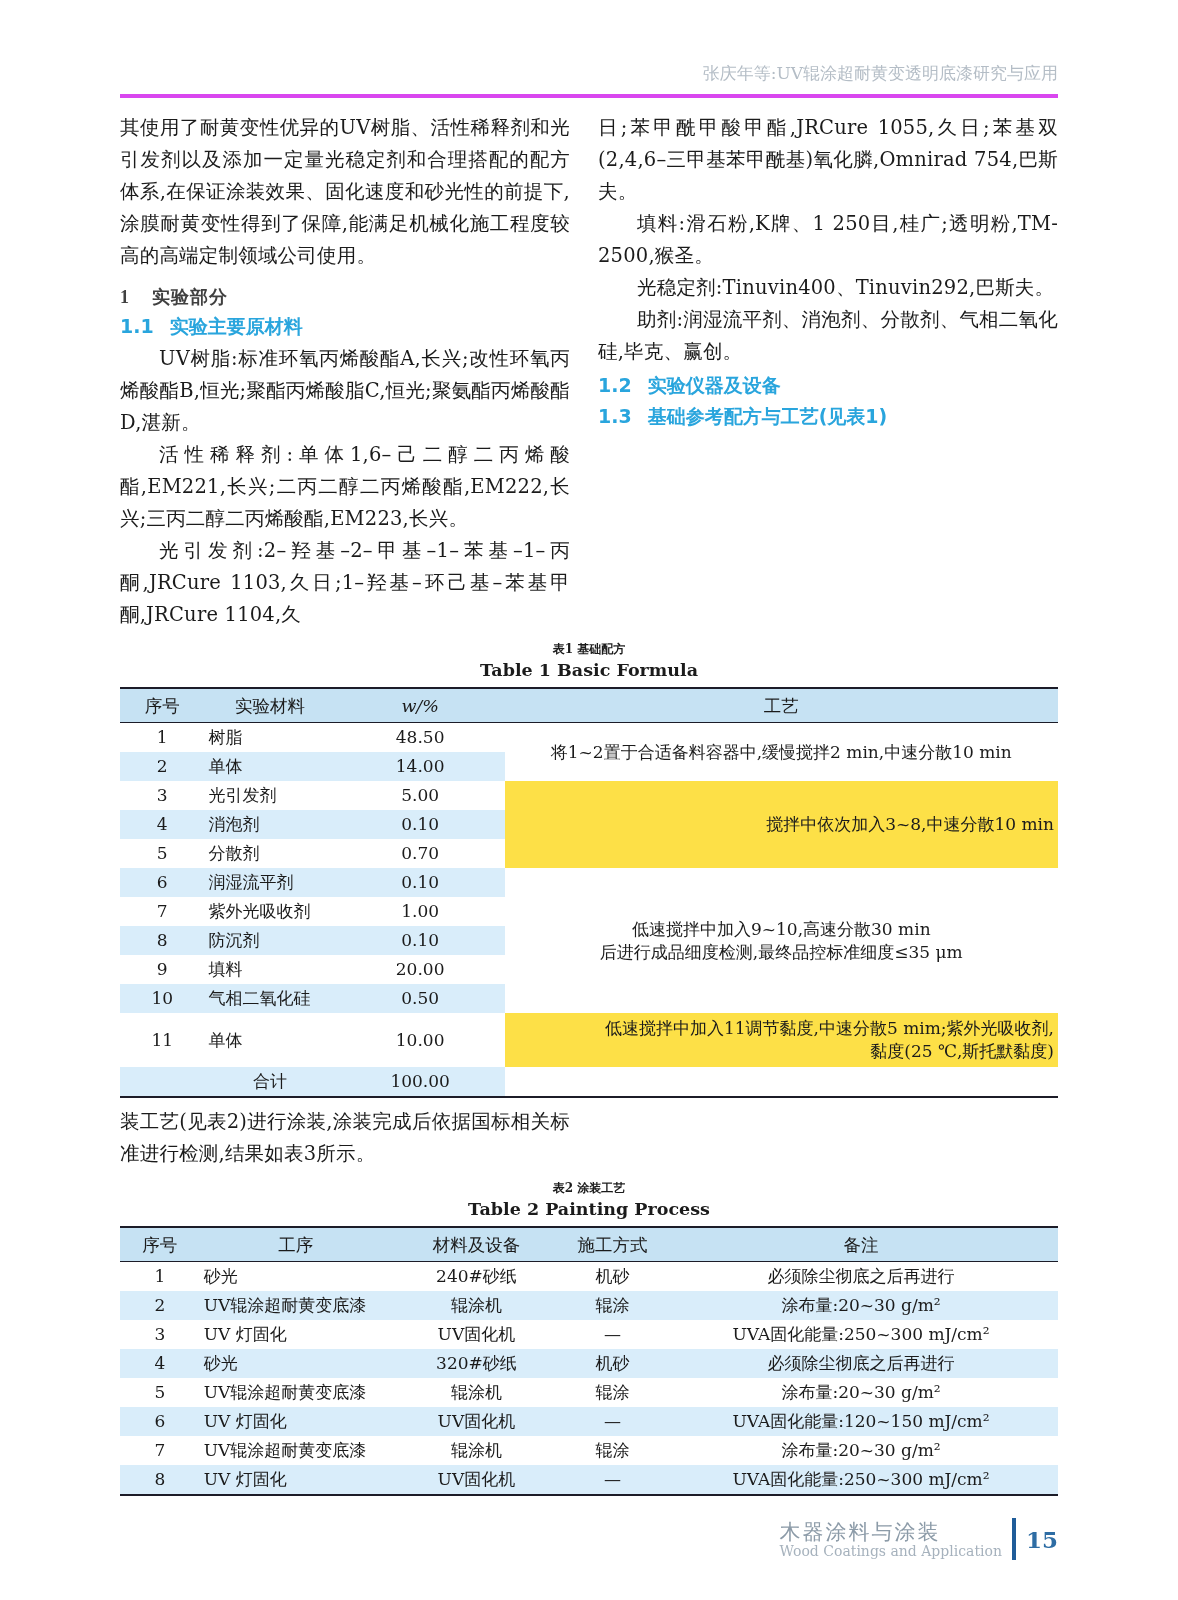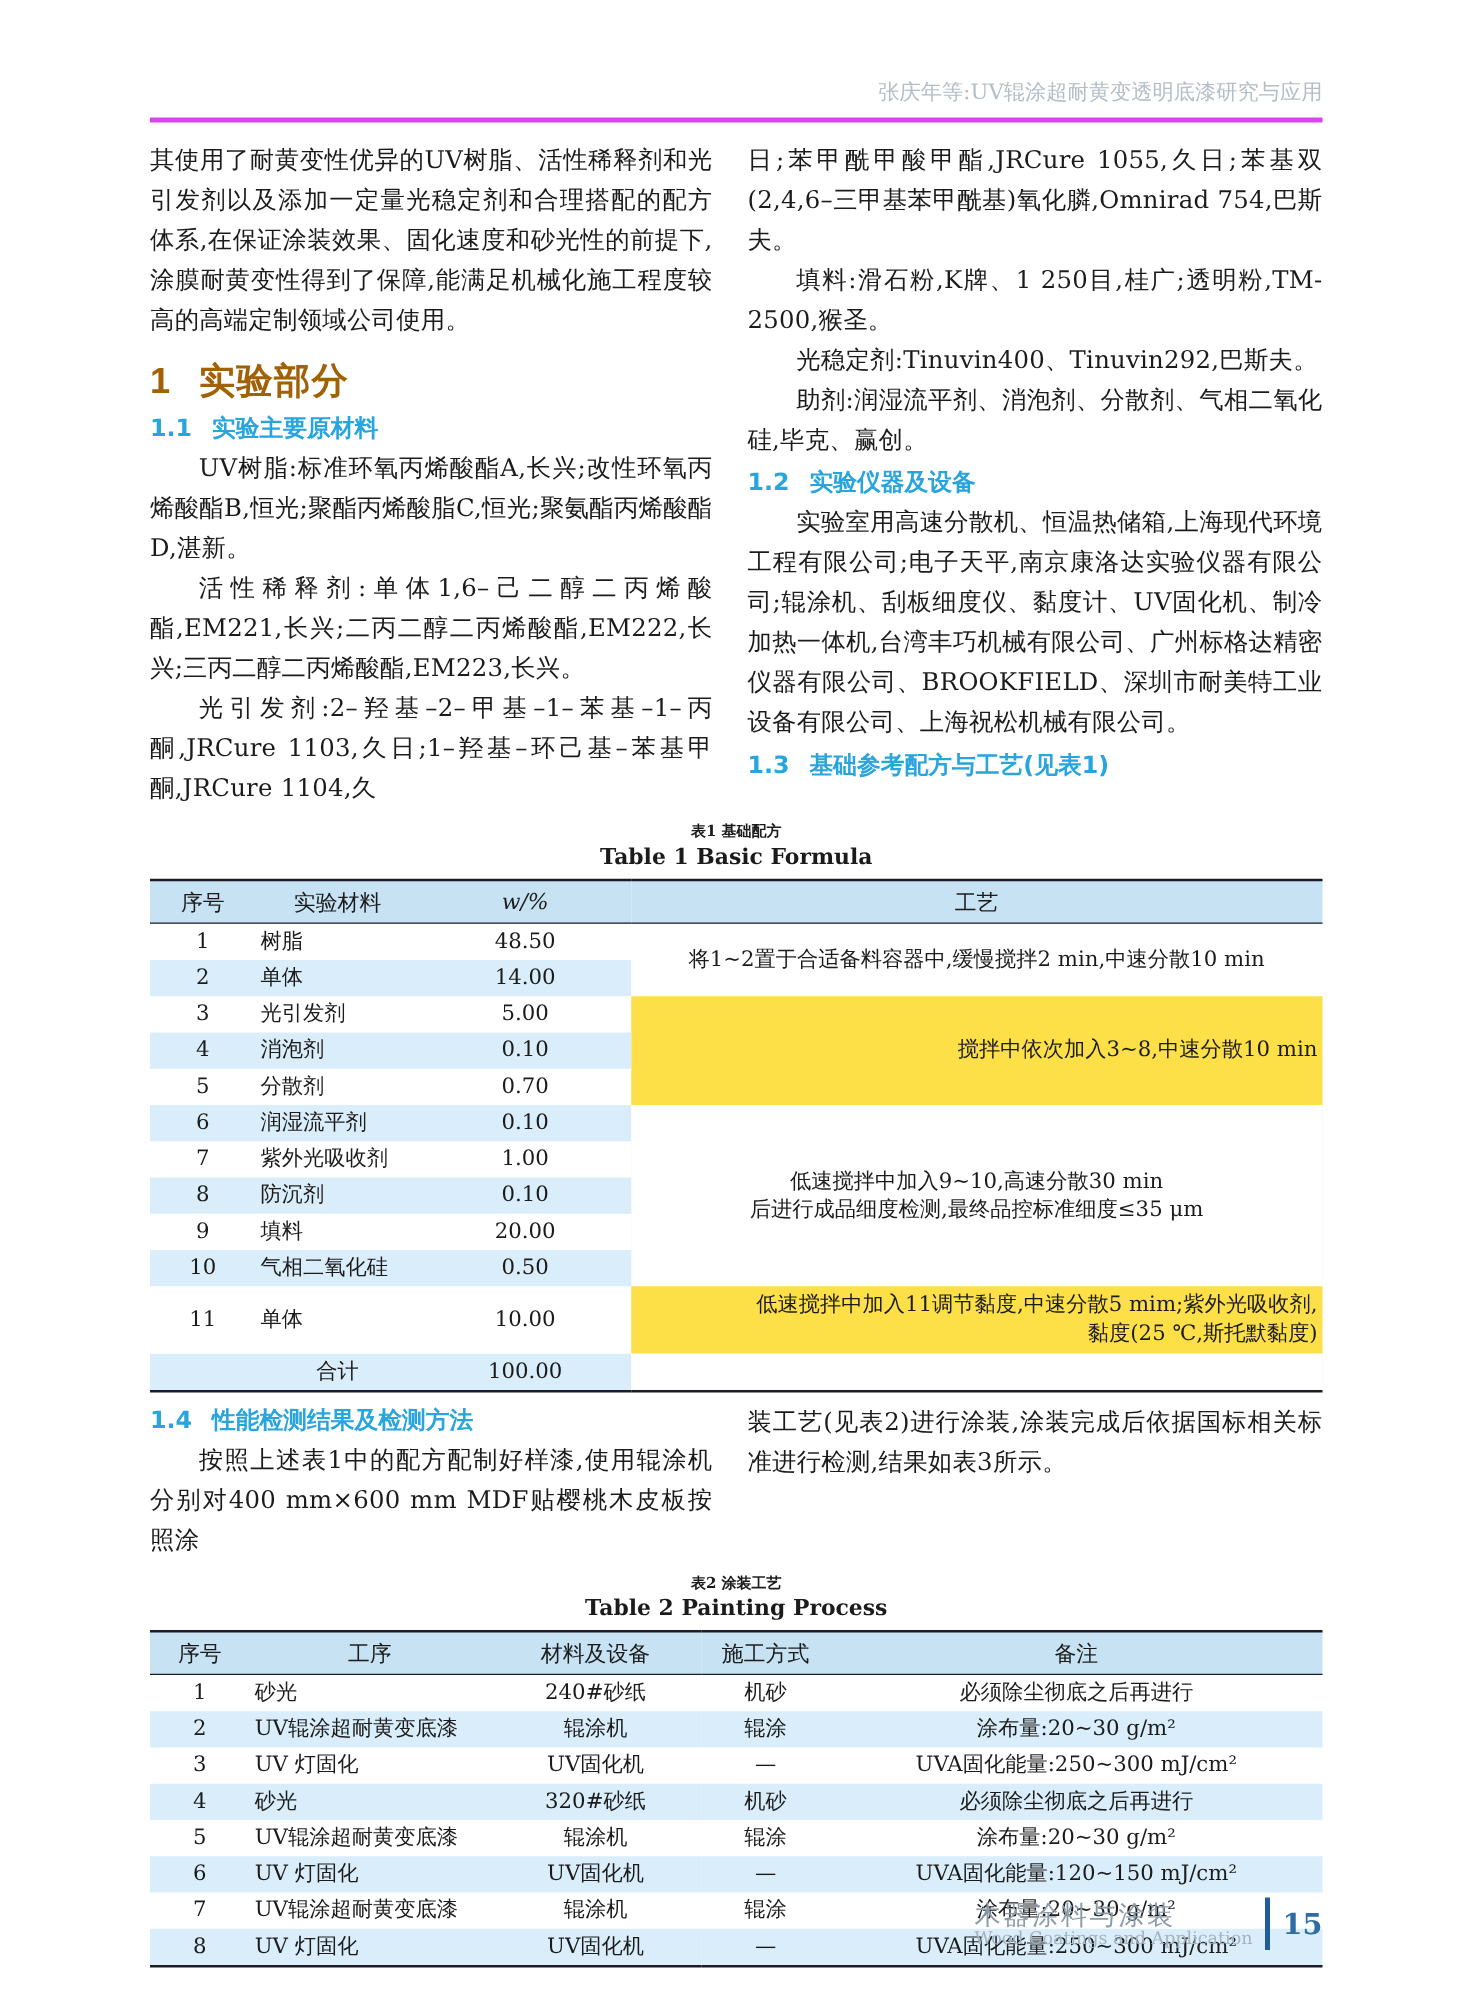--- a/index.html
+++ b/index.html
@@ -11,22 +11,22 @@
   .page-header{
     position:absolute;top:62px;left:120px;width:938px;
     text-align:right;font-size:17px;color:#b4bdc6;
     padding-bottom:9px;border-bottom:4px solid #d946ef;
   }
   .content{position:absolute;top:112px;left:120px;width:938px;}
   .two-col{display:grid;grid-template-columns:450px 460px;column-gap:28px;}
   p.body{margin:0;font-size:19.5px;line-height:32px;text-align:justify;letter-spacing:0.2px;}
   p.indent{text-indent:2em;}
   .h1{
-    color:#a16207;font-family:Liberation Sans, sans-serif;
-    font-size:29px;font-weight:bold;margin:13px 0 4px 0;letter-spacing:1px;
+    color:#404040;font-family:Liberation Serif, serif;
+    font-size:18px;font-weight:bold;margin:13px 0 4px 0;letter-spacing:1px;
   }
   .h1 .num{margin-right:22px;}
   .h2{
     color:#29a5dd;font-family:"DejaVu Sans","Liberation Sans",sans-serif;
     font-size:19px;font-weight:bold;margin:5px 0 3px 0;
   }
   .h2 .num{margin-right:16px;}
   .tbl-block{margin-top:10px;}
   .tbl-title-zh{text-align:center;font-weight:bold;font-size:12px;margin:6px 0 2px 0;}
   .tbl-title-en{text-align:center;font-weight:bold;font-size:17.5px;margin:0 0 7px 0;}
@@ -78,21 +78,20 @@
       <p class="body indent">光引发剂:2–羟基–2–甲基–1–苯基–1–丙酮,JRCure 1103,久日;1–羟基–环己基–苯基甲酮,JRCure 1104,久</p>
     </div>
     <div>
       <p class="body">日;苯甲酰甲酸甲酯,JRCure 1055,久日;苯基双(2,4,6–三甲基苯甲酰基)氧化膦,Omnirad 754,巴斯夫。</p>
       <p class="body indent">填料:滑石粉,K牌、1 250目,桂广;透明粉,TM-2500,猴圣。</p>
       <p class="body indent">光稳定剂:Tinuvin400、Tinuvin292,巴斯夫。</p>
       <p class="body indent">助剂:润湿流平剂、消泡剂、分散剂、气相二氧化硅,毕克、赢创。</p>
       <div class="h2">
         <span class="num">1.2</span><span>实验仪器及设备</span>
       </div>
-      <p class="body indent">实验室用高速分散机、恒温热储箱,上海现代环境工程有限公司;电子天平,南京康洛达实验仪器有限公司;辊涂机、刮板细度仪、黏度计、UV固化机、制冷加热一体机,台湾丰巧机械有限公司、广州标格达精密仪器有限公司、BROOKFIELD、深圳市耐美特工业设备有限公司、上海祝松机械有限公司。</p>
       <div class="h2">
         <span class="num">1.3</span><span>基础参考配方与工艺(见表1)</span>
       </div>
     </div>
   </div>
 
   <div class="tbl-block">
     <div class="tbl-title-zh">表1  基础配方</div>
     <div class="tbl-title-en">Table 1  Basic Formula</div>
     <table>
@@ -180,26 +179,20 @@
           <td></td>
           <td>合计</td>
           <td>100.00</td>
           <td class="proc-white"></td>
         </tr>
       </tbody>
     </table>
   </div>
 
   <div class="two-col bottom-sec">
-    <div>
-      <div class="h2">
-        <span class="num">1.4</span><span>性能检测结果及检测方法</span>
-      </div>
-      <p class="body indent">按照上述表1中的配方配制好样漆,使用辊涂机分别对400 mm×600 mm MDF贴樱桃木皮板按照涂</p>
-    </div>
     <div>
       <p class="body rightp">装工艺(见表2)进行涂装,涂装完成后依据国标相关标准进行检测,结果如表3所示。</p>
     </div>
   </div>
 
   <div class="tbl-block">
     <div class="tbl-title-zh">表2  涂装工艺</div>
     <div class="tbl-title-en">Table 2  Painting Process</div>
     <table>
       <colgroup>

